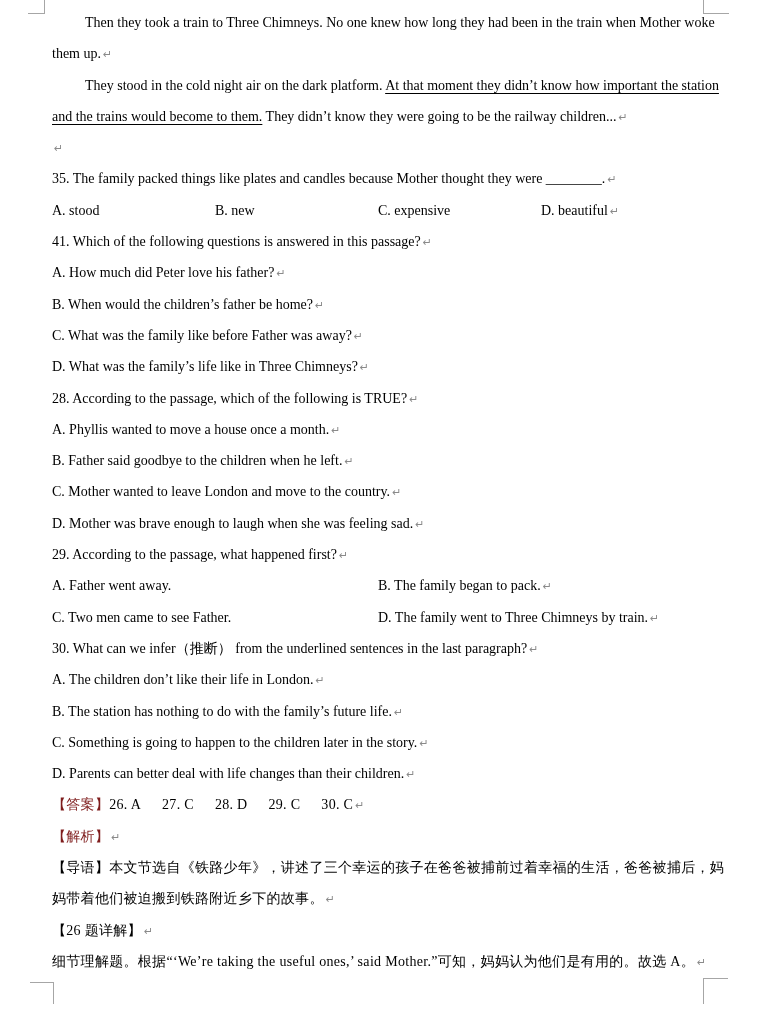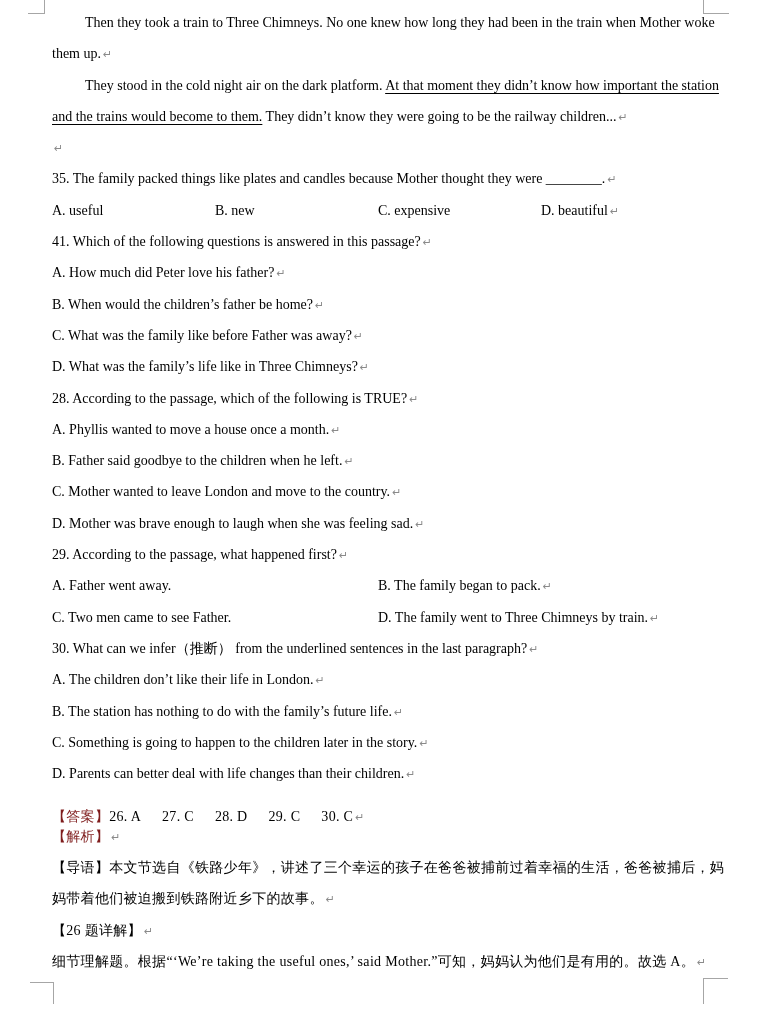--- a/index.html
+++ b/index.html
@@ -25,21 +25,21 @@
   .line { height:31.3px; line-height:31.3px; white-space:nowrap; }
   .indent { text-indent:33px; }
   .u { text-decoration:underline; text-underline-offset:3px; }
   .blue { color:#7f1d1d; }
   .pil {
     color:#8a8a8a; font-size:11px; margin-left:2px;
     font-family:"DejaVu Sans",sans-serif;
   }
   .o4 { display:inline-block; width:163px; }
   .o2 { display:inline-block; width:326px; }
-  .ans { display:inline-block; margin-right:21px;margin-top:12px; }
+  .ans { display:inline-block; margin-right:21px; }
   .cjk { letter-spacing:0.3px; }
 </style>
 </head>
 <body>
 
 <div class="page">
 
   <div class="mark mark-tl"></div>
   <div class="mark mark-tr"></div>
   <div class="mark mark-bl"></div>
@@ -50,21 +50,21 @@
     <div class="line indent"><span>Then they took a train to Three Chimneys. No one knew how long they had been in the train when Mother woke</span></div>
     <div class="line"><span>them up.</span><span class="pil">↵</span></div>
 
     <div class="line indent"><span>They stood in the cold night air on the dark platform. </span><span class="u">At that moment they didn’t know how important the station</span></div>
     <div class="line"><span class="u">and the trains would become to them.</span><span> They didn’t know they were going to be the railway children...</span><span class="pil">↵</span></div>
 
     <div class="line"><span class="pil">↵</span></div>
 
     <div class="line"><span>35. The family packed things like plates and candles because Mother thought they were ________.</span><span class="pil">↵</span></div>
     <div class="line">
-      <span class="o4">A. useful</span><span class="o4">B. new</span><span class="o4">C. expensive</span><span>D. beautiful</span><span class="pil">↵</span>
+      <span class="o4">A. stood</span><span class="o4">B. new</span><span class="o4">C. expensive</span><span>D. beautiful</span><span class="pil">↵</span>
     </div>
 
     <div class="line"><span>41. Which of the following questions is answered in this passage?</span><span class="pil">↵</span></div>
     <div class="line"><span>A. How much did Peter love his father?</span><span class="pil">↵</span></div>
     <div class="line"><span>B. When would the children’s father be home?</span><span class="pil">↵</span></div>
     <div class="line"><span>C. What was the family like before Father was away?</span><span class="pil">↵</span></div>
     <div class="line"><span>D. What was the family’s life like in Three Chimneys?</span><span class="pil">↵</span></div>
 
     <div class="line"><span>28. According to the passage, which of the following is TRUE?</span><span class="pil">↵</span></div>
     <div class="line"><span>A. Phyllis wanted to move a house once a month.</span><span class="pil">↵</span></div>

